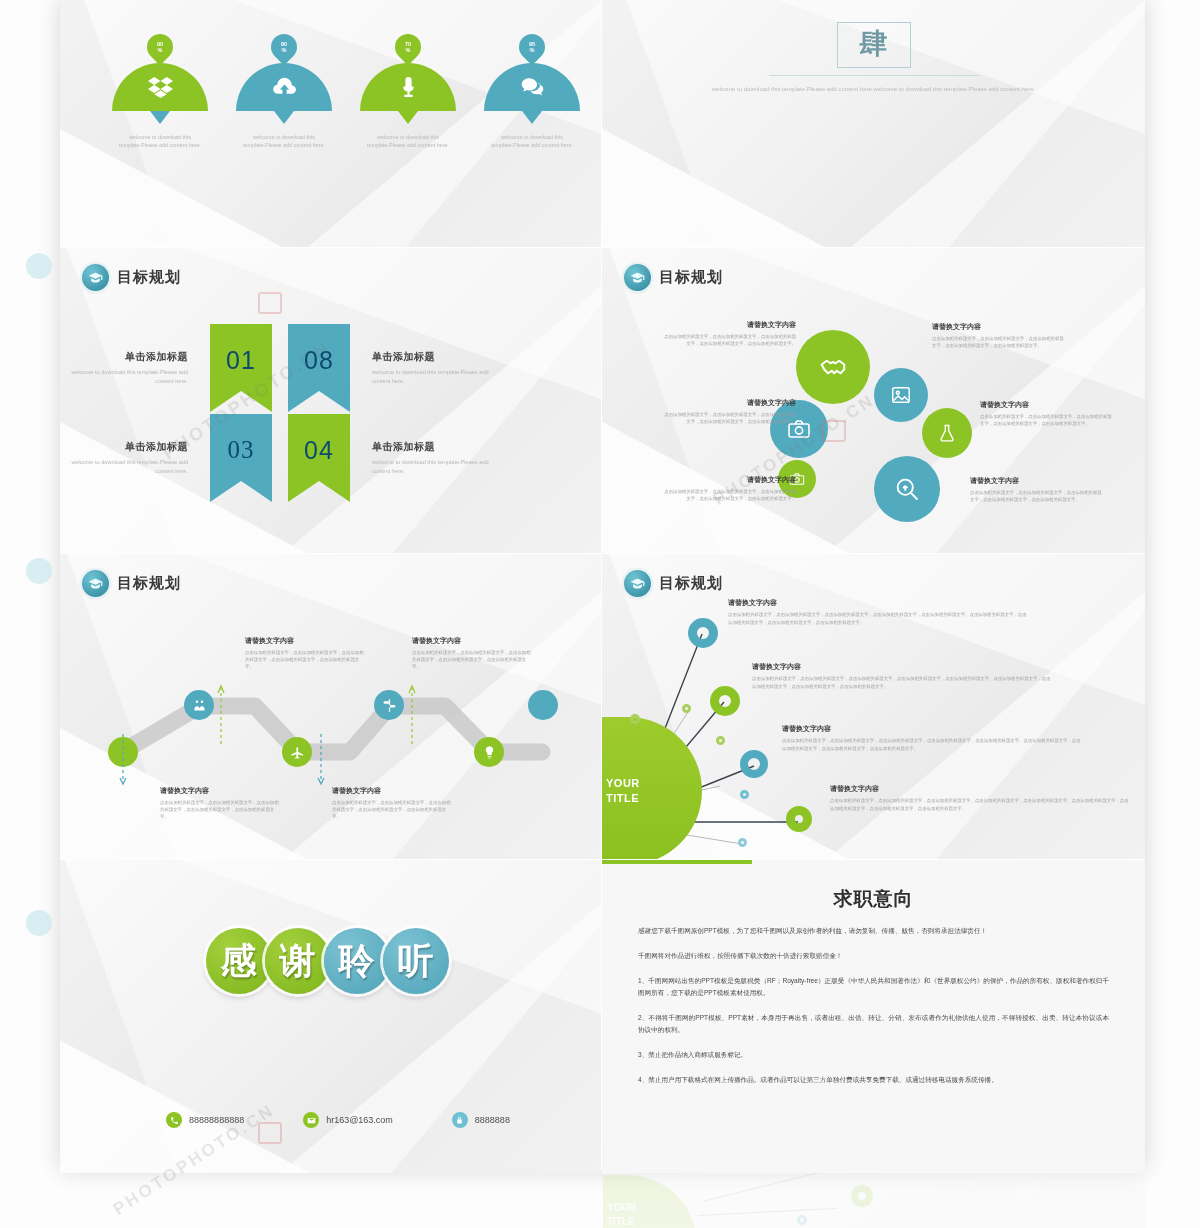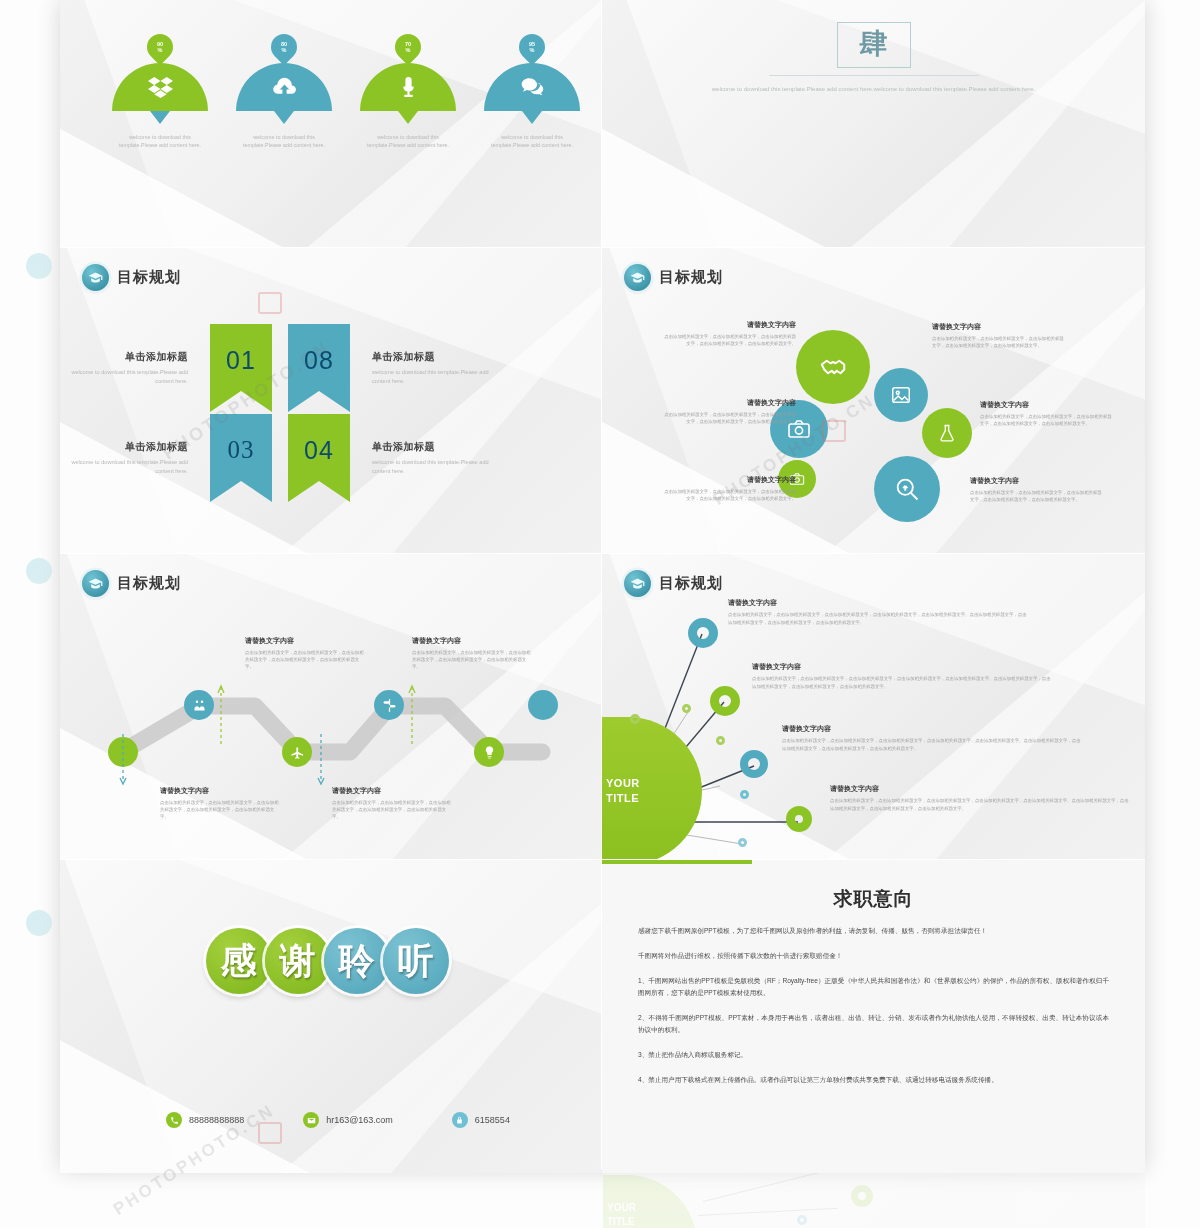--- a/index.html
+++ b/index.html
@@ -528,21 +528,21 @@
               </svg>
           </span>
           <span>hr163@163.com</span>
         </div>
         <div class="ct">
           <span class="ct-ic" style="background:#6fc0d3;">
             <svg viewBox="0 0 24 24">
                 <path d="M12 2a4 4 0 00-4 4v3H6v11h12V9h-2V6a4 4 0 00-4-4zm0 2a2 2 0 012 2v3h-4V6a2 2 0 012-2z"></path>
               </svg>
           </span>
-          <span>6158554</span>
+          <span>8888888</span>
         </div>
       </div>
     </div>
 
     <div class="slide">
       <div class="cp">
         <div class="cp-bar"></div>
         <div class="cp-h">求职意向</div>
         <div class="cp-p">感谢您下载千图网原创PPT模板，为了您和千图网以及原创作者的利益，请勿复制、传播、贩售，否则将承担法律责任！</div>
         <div class="cp-p">千图网将对作品进行维权，按照传播下载次数的十倍进行索取赔偿金！</div>

